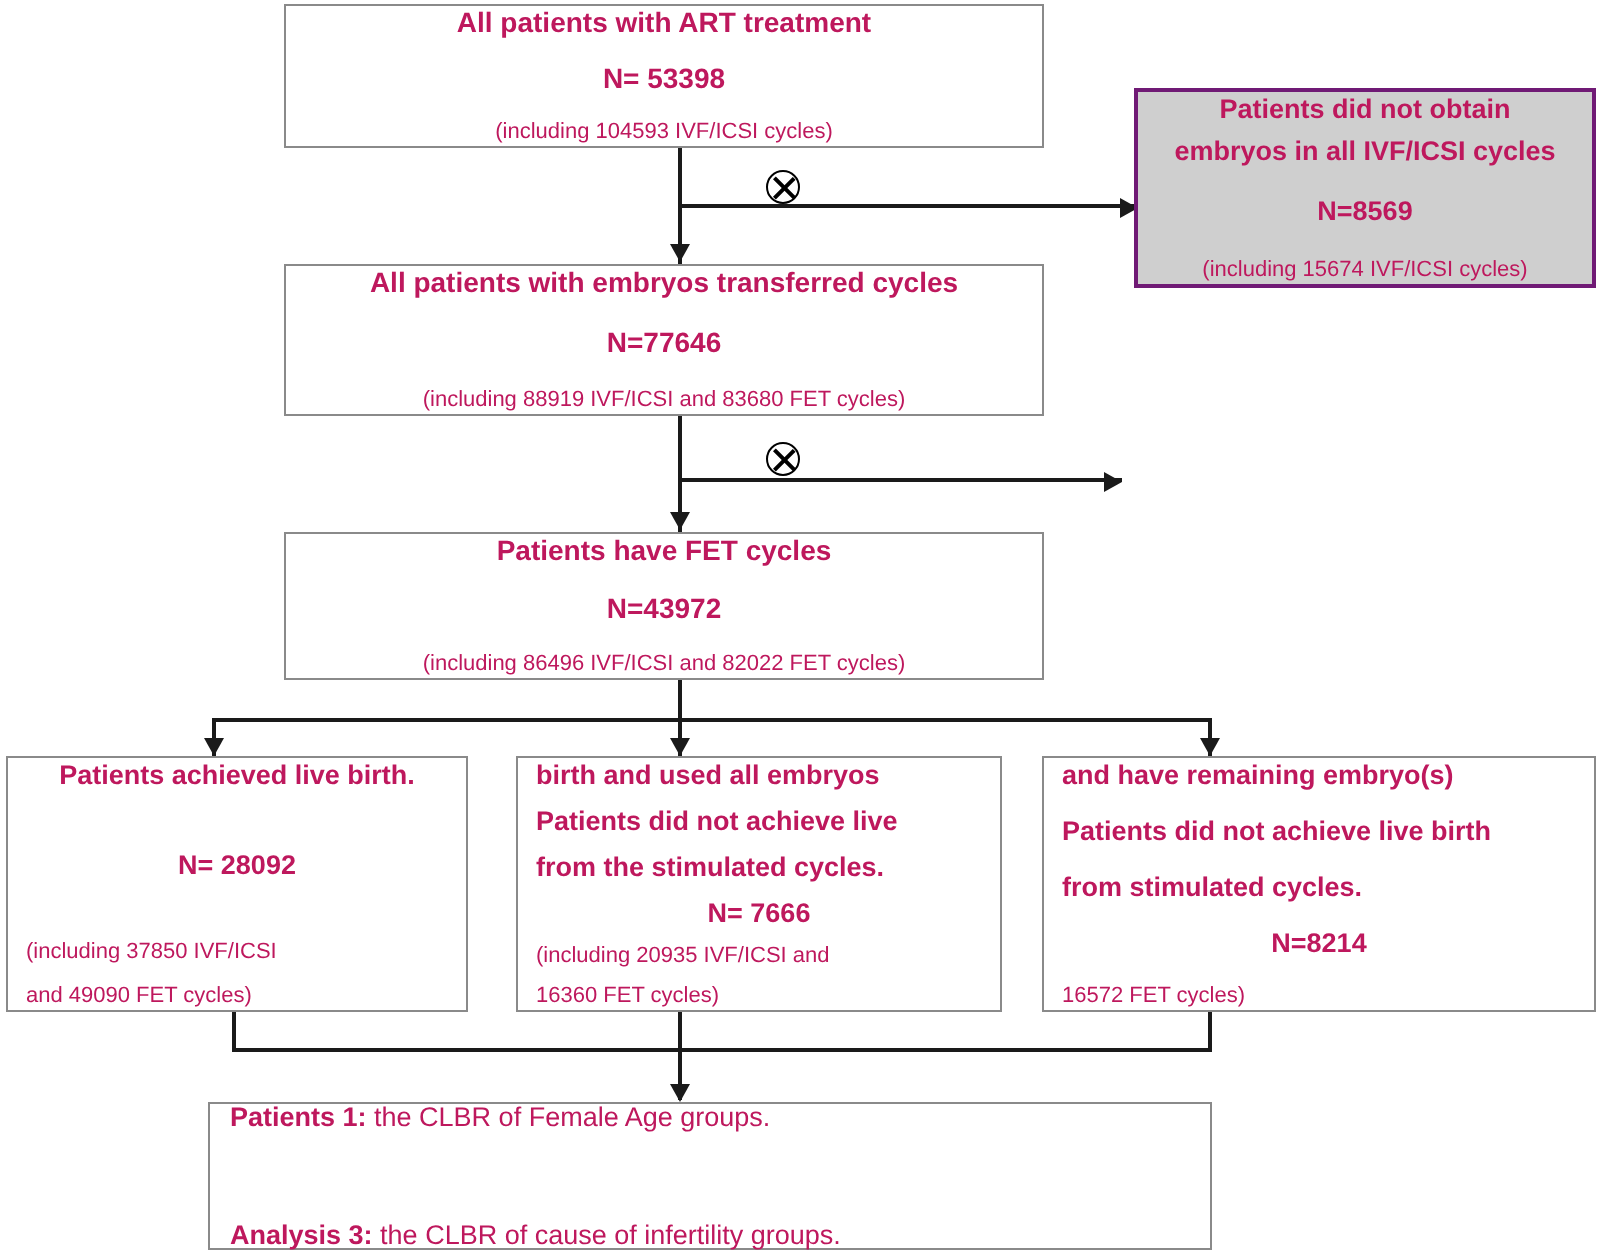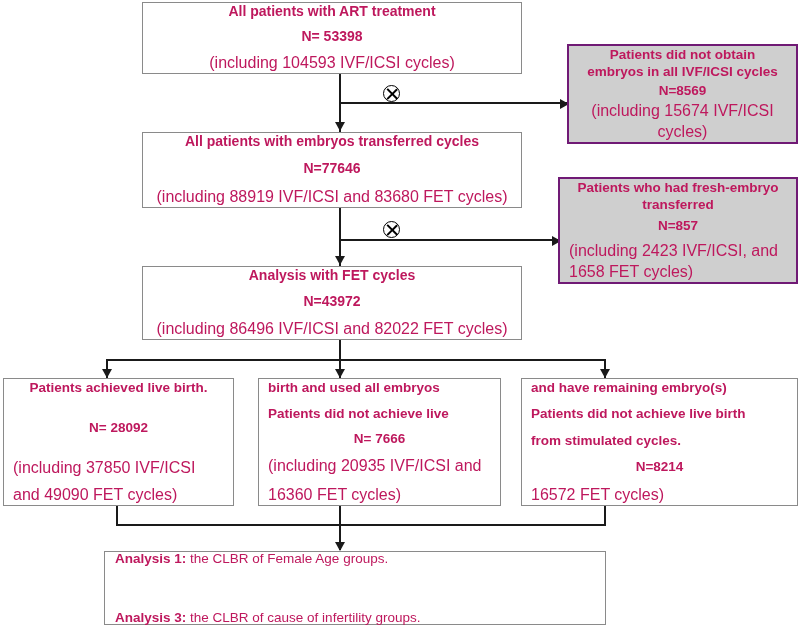--- a/index.html
+++ b/index.html
@@ -39,21 +39,21 @@
   .ln.b { font-weight: bold; }
   .ln.c { text-align: center; }
   .ln.l { text-align: left; }
   .pad-c { padding: 0 8px; }
   .pad-l { padding: 0 9px; }
 
   .sp-sm { height: 6px; }
   .sp-md { height: 11px; }
 
   
-  .fs13 { font-size: 16px; }
+  .fs13 { font-size: 11px; }
   .fs13b { font-size: 13.5px; }
   .fs14 { font-size: 14px; }
 
   
   .vline {
     position: absolute;
     width: 2px;
     background: #1a1a1a;
     z-index: 1;
   }
@@ -192,66 +192,58 @@
   </div>
 
   <div class="box" style="left:142px; top:132px; width:380px; height:76px;">
     <span class="ln b c fs14 pad-c">All patients with embryos transferred cycles</span>
     <div class="sp-sm"></div>
     <span class="ln b c fs14 pad-c">N=77646</span>
     <div class="sp-sm"></div>
     <span class="ln c fs13 pad-c">(including 88919 IVF/ICSI and 83680 FET cycles)</span>
   </div>
 
-  <div class="box excluded" style="left:558px; top:177px; width:240px; height:107px;">
-    <span class="ln b c fs13b pad-c">Patients who had fresh-embryo</span>
-    <span class="ln b c fs13b pad-c">transferred</span>
-    <div class="sp-sm"></div>
-    <span class="ln b c fs13b pad-c">N=857</span>
-    <div class="sp-md"></div>
-    <span class="ln l fs13 pad-l">(including 2423 IVF/ICSI, and</span>
-    <span class="ln l fs13 pad-l">1658 FET cycles)</span>
-  </div>
 
   <div class="box" style="left:142px; top:266px; width:380px; height:74px;">
-    <span class="ln b c fs14 pad-c">Analysis with FET cycles</span>
+    <span class="ln b c fs14 pad-c">Patients have FET cycles</span>
     <div class="sp-sm"></div>
     <span class="ln b c fs14 pad-c">N=43972</span>
     <div class="sp-sm"></div>
     <span class="ln c fs13 pad-c">(including 86496 IVF/ICSI and 82022 FET cycles)</span>
   </div>
 
   <div class="box" style="left:3px; top:378px; width:231px; height:128px;">
     <span class="ln b c fs13b pad-c">Patients achieved live birth.</span>
     <div class="sp-md"></div>
     <span class="ln b c fs13b pad-c">N= 28092</span>
     <div class="sp-md"></div>
     <span class="ln l fs13 pad-l">(including 37850 IVF/ICSI</span>
     <span class="ln l fs13 pad-l">and 49090 FET cycles)</span>
   </div>
 
   <div class="box" style="left:258px; top:378px; width:243px; height:128px;">
     <span class="ln b l fs13b pad-l">birth and used all embryos</span>
     <span class="ln b l fs13b pad-l">Patients did not achieve live</span>
+    <span class="ln b l fs13b pad-l">from the stimulated cycles.</span>
     <span class="ln b c fs13b pad-c">N= 7666</span>
     <span class="ln l fs13 pad-l">(including 20935 IVF/ICSI and</span>
     <span class="ln l fs13 pad-l">16360 FET cycles)</span>
   </div>
 
   <div class="box" style="left:521px; top:378px; width:277px; height:128px;">
     <span class="ln b l fs13b pad-l">and have remaining embryo(s)</span>
     <span class="ln b l fs13b pad-l">Patients did not achieve live birth</span>
     <span class="ln b l fs13b pad-l">from stimulated cycles.</span>
     <span class="ln b c fs13b pad-c">N=8214</span>
     <span class="ln l fs13 pad-l">16572 FET cycles)</span>
   </div>
 
   <div class="box" style="left:104px; top:551px; width:502px; height:74px;">
     <div class="analysis-line">
-      <span class="tag">Analysis 1:</span><span> the CLBR of Female Age groups.</span>
+      <span class="tag">Patients 1:</span><span> the CLBR of Female Age groups.</span>
     </div>
     <div class="sp-sm"></div>
     <div class="sp-sm"></div>
     <div class="analysis-line">
       <span class="tag">Analysis 3:</span><span> the CLBR of cause of infertility groups.</span>
     </div>
   </div>
 
 </div>
 

